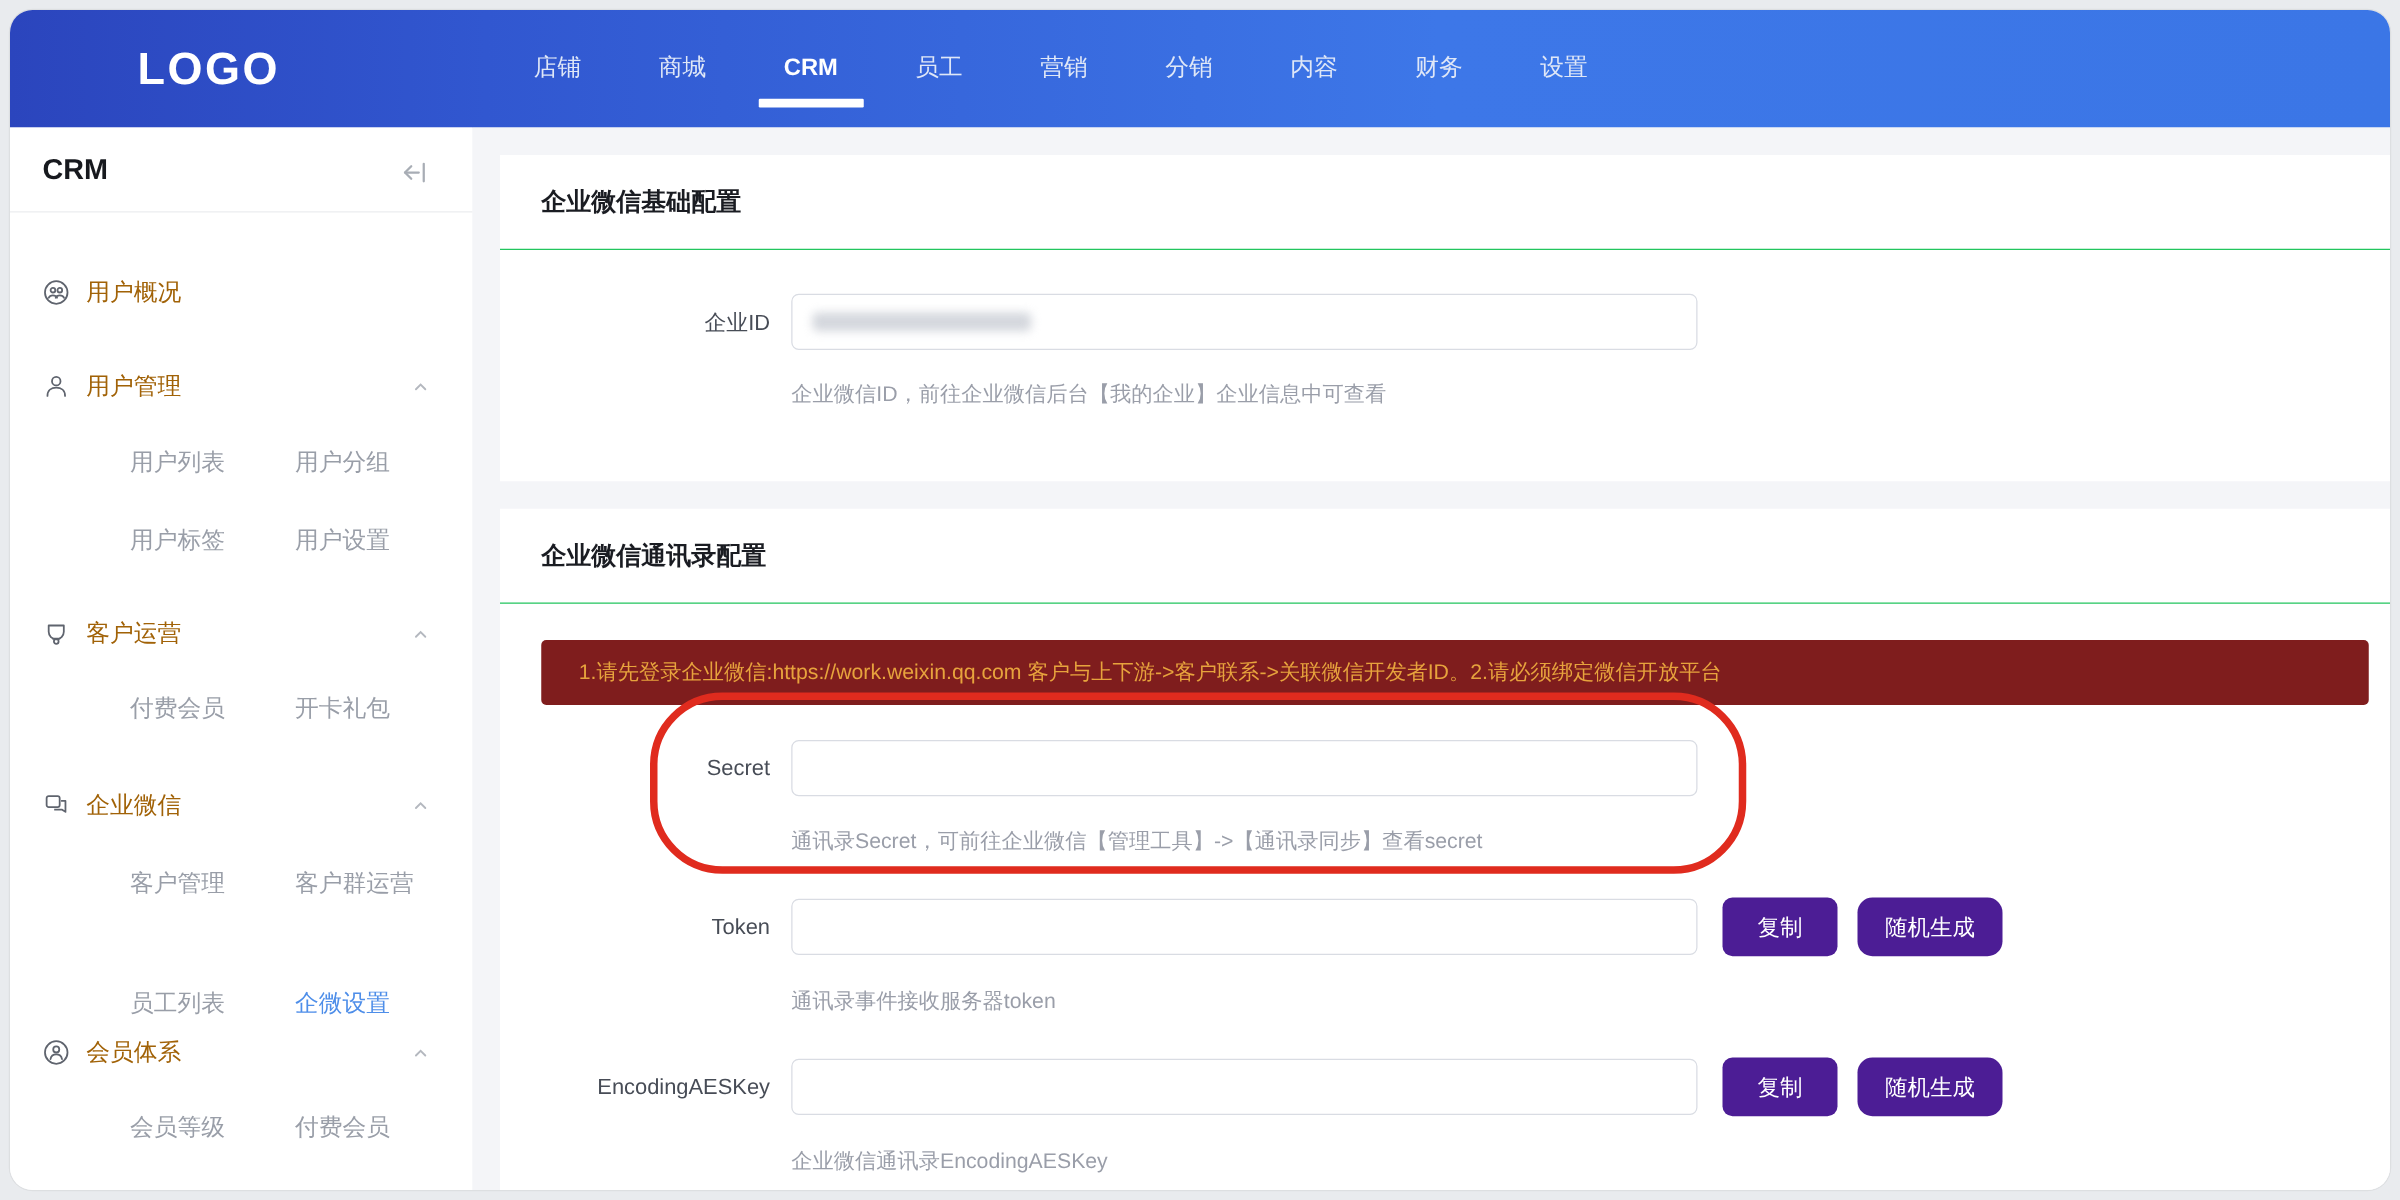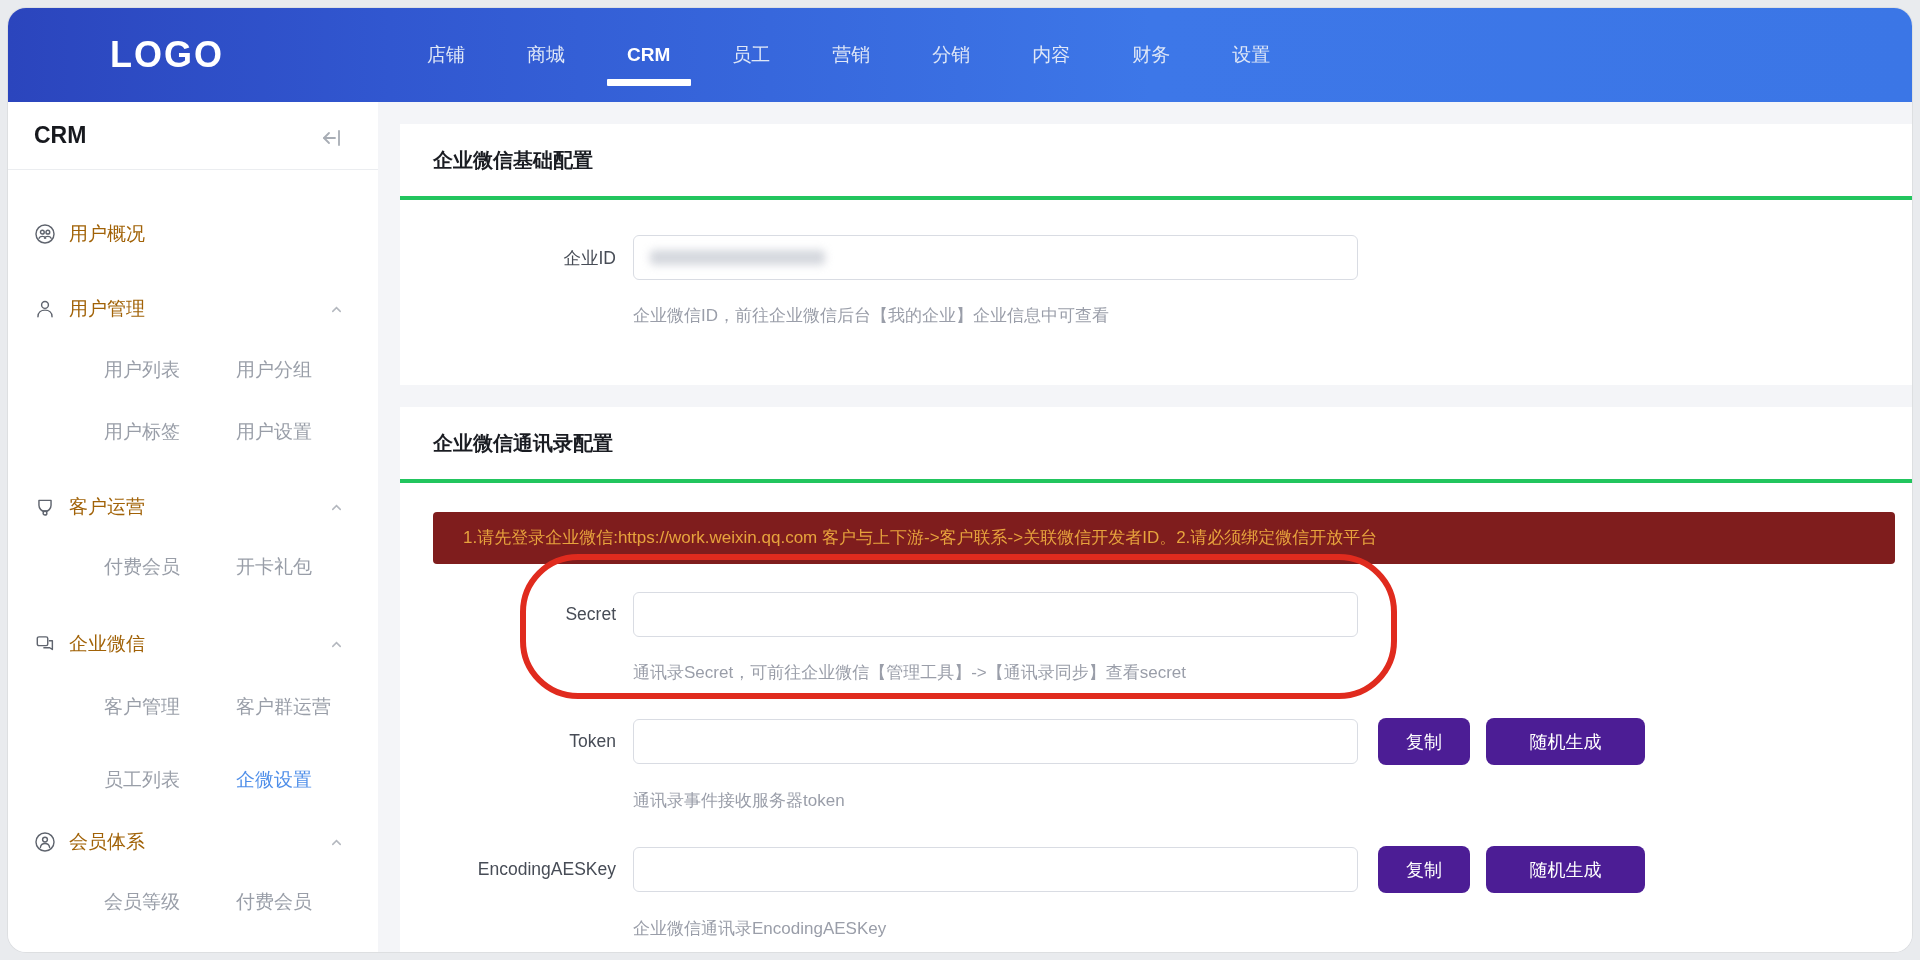--- a/index.html
+++ b/index.html
@@ -37,21 +37,21 @@
   .sub { position:absolute; font-size:19px; color:#999ea8; cursor:pointer; white-space:nowrap; }
   .sub.c1 { left:96px; } .sub.c2 { left:228px; }
   .sub.active { color:#4e8ee9; }
 
   
   .main { position:absolute; left:370px; top:94px; right:0; bottom:0;
           background:#f4f5f8; overflow:hidden; }
   .card { background:#fff; margin-left:22px; }
   .card-1 { margin-top:22px; }
   .card-2 { margin-top:22px; min-height:560px; }
-  .card-header { height:76px; border-bottom:4px solid #22c55e; display:flex;
+  .card-header { height:76px; border-bottom:1px solid #22c55e; display:flex;
                  align-items:center; padding-left:33px; }
   .card-title { font-size:20px; font-weight:bold; color:#1a1c22; }
   .card-body-1 { padding:35px 0 58px 0; }
   .card-body-2 { padding:0 0 40px 0; }
 
   .notice { margin:29px 17px 0 33px; height:52px; line-height:52px; padding-left:30px;
             background:#7f1d1d; color:#e7a33d; font-size:17px; border-radius:4px;
             white-space:nowrap; overflow:hidden; }
 
   .form-row { display:flex; align-items:center; }
@@ -65,21 +65,21 @@
                  pointer-events:none; }
   .form-helper { margin:24px 0 0 233px; font-size:17px; color:#9a9ea9; }
   .field-block { margin-top:34px; }
   .field-block.first { margin-top:28px; }
 
   .btn-group { display:flex; margin-left:20px; }
   .btn { height:47px; border:none; border-radius:8px; background:#4c1d95; color:#fff;
          font-size:18px; display:flex; align-items:center; justify-content:center;
          cursor:pointer; font-family:"Liberation Sans",sans-serif; }
   .btn-copy { width:92px; }
-  .btn-gen { width:159px; margin-left:16px; }
+  .btn-gen { width:116px; margin-left:16px;border-radius:12px; }
 
   
   .annotation { position:absolute; left:512px; top:546px; width:877px; height:145px;
                 border:6px solid #e02b1e; border-radius:58px; pointer-events:none;
                 z-index:5; }
 </style>
 </head>
 <body>
 
 <div id="app">
@@ -178,21 +178,21 @@
       <span class="caret">
         <svg viewBox="0 0 16 16" fill="none" stroke="currentColor" stroke-width="1.6" stroke-linecap="round">
             <polyline points="4,10 8,6 12,10"></polyline>
           </svg>
       </span>
     </div>
     <div class="srow" style="top:592px">
       <span class="sub c1">客户管理</span>
       <span class="sub c2">客户群运营</span>
     </div>
-    <div class="srow" style="top:665px">
+    <div class="srow" style="top:688px">
       <span class="sub c1">员工列表</span>
       <span class="sub c2 active">企微设置</span>
     </div>
 
     <div class="srow group-row" style="top:725px">
       <span class="group-icon">
         <svg viewBox="0 0 20 20" fill="none" stroke="currentColor" stroke-width="1.3">
           <circle cx="10" cy="10" r="8.2"></circle>
           <circle cx="10" cy="7.8" r="2.2"></circle>
           <path d="M5.8 14.8c.5-2.6 2.4-3.4 4.2-3.4s3.7.8 4.2 3.4" stroke-linecap="round"></path>

